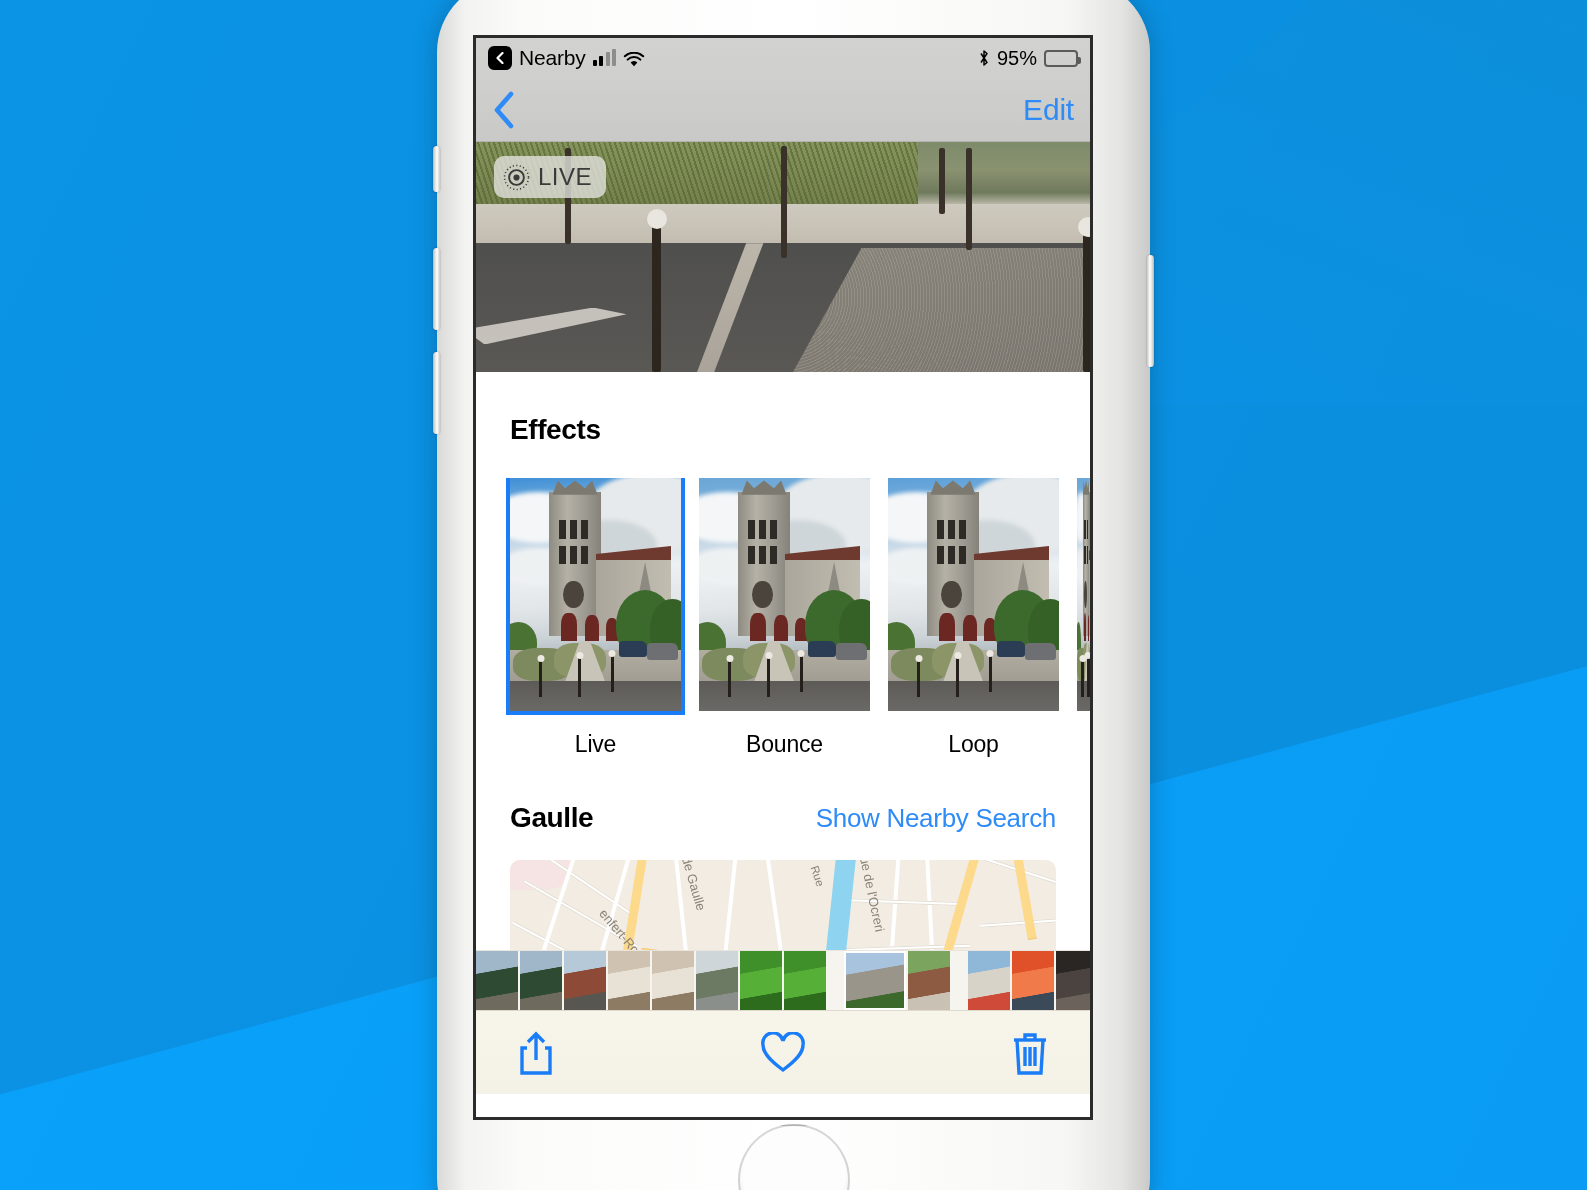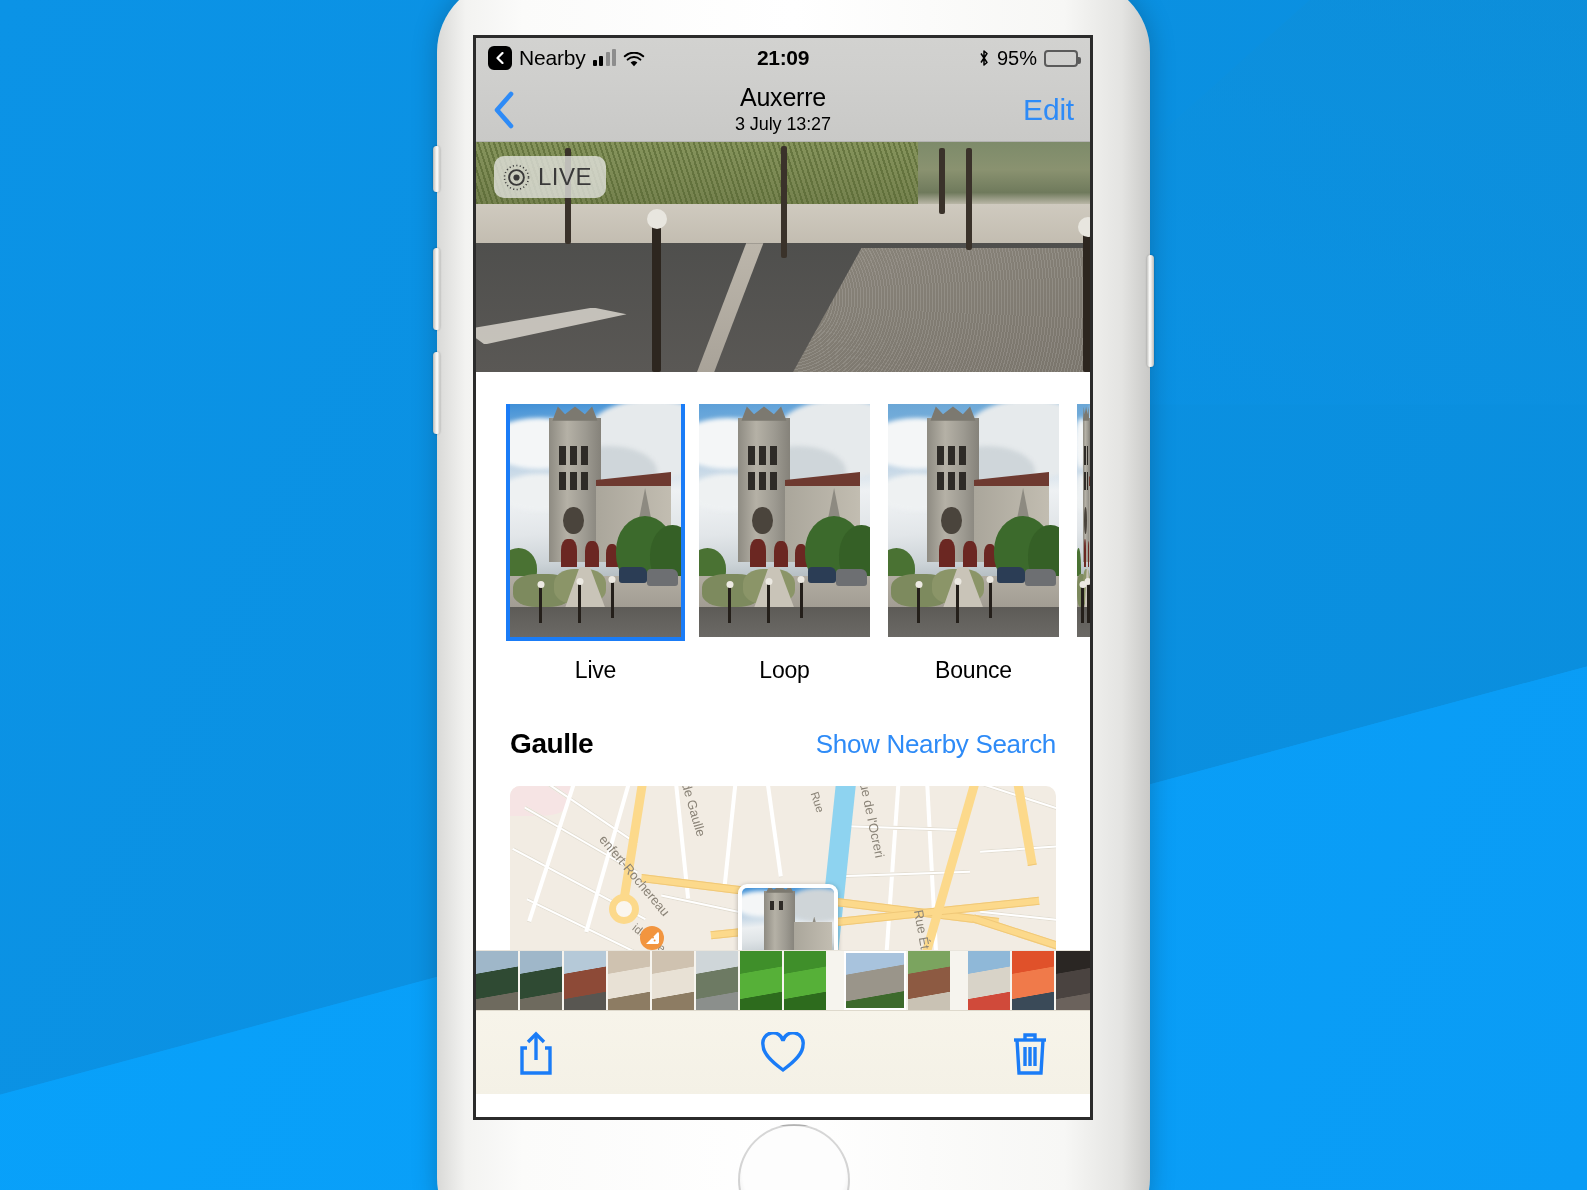--- a/index.html
+++ b/index.html
@@ -273,41 +273,36 @@
             <i></i>
           </span>
         <span class="wifi">
           <svg viewBox="0 0 22 16">
               <path d="M11 14.2 L7.6 10.4 a4.6 4.6 0 0 1 6.8 0 Z" fill="#000"></path>
               <path d="M4.6 7.6 a9.2 9.2 0 0 1 12.8 0" stroke="#000" stroke-width="2" fill="none" stroke-linecap="round"></path>
               <path d="M1.8 4.3 a13.4 13.4 0 0 1 18.4 0" stroke="#000" stroke-width="2" fill="none" stroke-linecap="round"></path>
             </svg>
         </span>
       </div>
-      <div class="sb-time">21:09</div>
       <div class="sb-right">
         <span class="bt">
           <svg viewBox="0 0 12 18">
               <path d="M3 4.5 L9 13.5 L6 16 V2 L9 4.5 L3 13.5" stroke="#000" stroke-width="1.5" fill="none" stroke-linejoin="round"></path>
             </svg>
         </span>
         <span class="sb-pct">95%</span>
         <span class="batt"><span class="fill" id="batt-fill" style="width: 37%;"></span></span>
       </div>
     </div>
 
     <div id="navbar">
       <div id="nav-back">
         <svg viewBox="0 0 24 38">
             <path d="M19 3 L5 19 L19 35" stroke="#2e8bf7" stroke-width="4.6" fill="none" stroke-linecap="round" stroke-linejoin="round"></path>
           </svg>
-      </div>
-      <div class="nav-center">
-        <div class="nav-title">Auxerre</div>
-        <div class="nav-sub">3 July  13:27</div>
       </div>
       <div id="nav-edit">Edit</div>
     </div>
 
     <div id="hero">
       <div class="hero-sky"></div>
       <div class="hero-grass"></div>
       <div class="hero-road-far"></div>
       <div class="hero-asphalt"></div>
       <div class="hero-gravel"></div>
@@ -326,20 +321,23 @@
             <circle cx="13.5" cy="13.5" r="7.4" fill="none" stroke="#3a3a3a" stroke-width="1.9"></circle>
             <circle cx="13.5" cy="13.5" r="3.1" fill="#3a3a3a"></circle>
           </svg>
         </span>
         <span class="lv-txt">LIVE</span>
       </div>
     </div>
 
     <div id="body">
 
+      <div class="section-pad" id="effects-head">
+        <h2 class="sec">Effects</h2>
+      </div>
 
       <div id="effects-row">
           <div class="fx-item">
             <div class="fx-thumb selected">
   <div class="cath">
     <div class="sky" style="background:linear-gradient(176deg,#3f8fd6 0%, #7fb4de 14%, #c3d6e6 26%, #eef1f3 40%, #e2e6e9 54%, #ccd3d7 66%, #b6bfc4 73%)"></div>
     <div class="cloud" style="left:-14%;top:6%;width:62%;height:22%;"></div>
     <div class="cloud" style="left:44%;top:-2%;width:78%;height:34%;background:#e6eaec;"></div>
     <div class="cloud" style="left:30%;top:18%;width:56%;height:22%;background:#cfd6da;"></div>
     <div class="cloud" style="left:-6%;top:30%;width:46%;height:16%;background:#eef1f2;"></div>
@@ -370,20 +368,59 @@
     <div class="minib" style="left:17%;top:78%;height:16%;"></div>
     <div class="minib" style="left:40%;top:77%;height:17%;"></div>
     <div class="minib" style="left:59%;top:76%;height:16%;"></div>
   </div>
             </div>
             <div class="fx-label">Live</div>
           </div>
           <div class="fx-item">
             <div class="fx-thumb">
   <div class="cath">
+    <div class="sky" style="background:linear-gradient(176deg,#6aa6d6 0%, #7fb4de 14%, #c3d6e6 26%, #eef1f3 40%, #e2e6e9 54%, #ccd3d7 66%, #b6bfc4 73%)"></div>
+    <div class="cloud" style="left:-14%;top:6%;width:62%;height:22%;"></div>
+    <div class="cloud" style="left:44%;top:-2%;width:78%;height:34%;background:#e6eaec;"></div>
+    <div class="cloud" style="left:30%;top:18%;width:56%;height:22%;background:#cfd6da;"></div>
+    <div class="cloud" style="left:-6%;top:30%;width:46%;height:16%;background:#eef1f2;"></div>
+    <div class="tower" style="left:23%;top:6%;width:30%;height:62%;"></div>
+    <div class="win" style="left:28.5%;top:18%;width:4%;height:8%;"></div>
+    <div class="win" style="left:35%;top:18%;width:4%;height:8%;"></div>
+    <div class="win" style="left:41.5%;top:18%;width:4%;height:8%;"></div>
+    <div class="win" style="left:28.5%;top:29%;width:4%;height:8%;"></div>
+    <div class="win" style="left:35%;top:29%;width:4%;height:8%;"></div>
+    <div class="win" style="left:41.5%;top:29%;width:4%;height:8%;"></div>
+    <div class="roof" style="left:50%;top:31%;width:44%;height:6%;"></div>
+    <div class="nave" style="left:50%;top:35%;width:44%;height:33%;"></div>
+    <div class="spire" style="left:75%;top:36%;width:8%;height:15%;"></div>
+    <div class="win" style="left:31%;top:44%;width:12%;height:12%;border-radius:50%;background:#4a443c;"></div>
+    <div class="portal" style="left:30%;top:58%;width:9%;height:12%;"></div>
+    <div class="portal" style="left:44%;top:59%;width:8%;height:11%;"></div>
+    <div class="portal" style="left:56%;top:60%;width:7%;height:10%;"></div>
+    <div class="tree" style="left:62%;top:48%;width:34%;height:30%;"></div>
+    <div class="tree" style="left:82%;top:52%;width:26%;height:26%;background:#356026;"></div>
+    <div class="tree" style="left:-6%;top:62%;width:22%;height:18%;background:#4a7233;"></div>
+    <div class="ground"></div>
+    <div class="bush" style="left:2%;top:73%;width:34%;height:14%;"></div>
+    <div class="bush" style="left:26%;top:71%;width:30%;height:15%;background:#8b9568;"></div>
+    <div class="path"></div>
+    <div class="road"></div>
+    <div class="car" style="left:64%;top:70%;width:16%;height:7%;"></div>
+    <div class="car" style="left:80%;top:71%;width:18%;height:7%;background:#6d6f72;"></div>
+    <div class="minib" style="left:17%;top:78%;height:16%;"></div>
+    <div class="minib" style="left:40%;top:77%;height:17%;"></div>
+    <div class="minib" style="left:59%;top:76%;height:16%;"></div>
+  </div>
+            </div>
+            <div class="fx-label">Bounce</div>
+          </div>
+          <div class="fx-item">
+            <div class="fx-thumb">
+  <div class="cath">
     <div class="sky" style="background:linear-gradient(176deg,#5c9fd8 0%, #7fb4de 14%, #c3d6e6 26%, #eef1f3 40%, #e2e6e9 54%, #ccd3d7 66%, #b6bfc4 73%)"></div>
     <div class="cloud" style="left:-14%;top:6%;width:62%;height:22%;"></div>
     <div class="cloud" style="left:44%;top:-2%;width:78%;height:34%;background:#e6eaec;"></div>
     <div class="cloud" style="left:30%;top:18%;width:56%;height:22%;background:#cfd6da;"></div>
     <div class="cloud" style="left:-6%;top:30%;width:46%;height:16%;background:#eef1f2;"></div>
     <div class="tower" style="left:23%;top:6%;width:30%;height:62%;"></div>
     <div class="win" style="left:28.5%;top:18%;width:4%;height:8%;"></div>
     <div class="win" style="left:35%;top:18%;width:4%;height:8%;"></div>
     <div class="win" style="left:41.5%;top:18%;width:4%;height:8%;"></div>
     <div class="win" style="left:28.5%;top:29%;width:4%;height:8%;"></div>
@@ -407,59 +444,20 @@
     <div class="car" style="left:64%;top:70%;width:16%;height:7%;"></div>
     <div class="car" style="left:80%;top:71%;width:18%;height:7%;background:#6d6f72;"></div>
     <div class="minib" style="left:17%;top:78%;height:16%;"></div>
     <div class="minib" style="left:40%;top:77%;height:17%;"></div>
     <div class="minib" style="left:59%;top:76%;height:16%;"></div>
   </div>
             </div>
             <div class="fx-label">Loop</div>
           </div>
           <div class="fx-item">
-            <div class="fx-thumb">
-  <div class="cath">
-    <div class="sky" style="background:linear-gradient(176deg,#6aa6d6 0%, #7fb4de 14%, #c3d6e6 26%, #eef1f3 40%, #e2e6e9 54%, #ccd3d7 66%, #b6bfc4 73%)"></div>
-    <div class="cloud" style="left:-14%;top:6%;width:62%;height:22%;"></div>
-    <div class="cloud" style="left:44%;top:-2%;width:78%;height:34%;background:#e6eaec;"></div>
-    <div class="cloud" style="left:30%;top:18%;width:56%;height:22%;background:#cfd6da;"></div>
-    <div class="cloud" style="left:-6%;top:30%;width:46%;height:16%;background:#eef1f2;"></div>
-    <div class="tower" style="left:23%;top:6%;width:30%;height:62%;"></div>
-    <div class="win" style="left:28.5%;top:18%;width:4%;height:8%;"></div>
-    <div class="win" style="left:35%;top:18%;width:4%;height:8%;"></div>
-    <div class="win" style="left:41.5%;top:18%;width:4%;height:8%;"></div>
-    <div class="win" style="left:28.5%;top:29%;width:4%;height:8%;"></div>
-    <div class="win" style="left:35%;top:29%;width:4%;height:8%;"></div>
-    <div class="win" style="left:41.5%;top:29%;width:4%;height:8%;"></div>
-    <div class="roof" style="left:50%;top:31%;width:44%;height:6%;"></div>
-    <div class="nave" style="left:50%;top:35%;width:44%;height:33%;"></div>
-    <div class="spire" style="left:75%;top:36%;width:8%;height:15%;"></div>
-    <div class="win" style="left:31%;top:44%;width:12%;height:12%;border-radius:50%;background:#4a443c;"></div>
-    <div class="portal" style="left:30%;top:58%;width:9%;height:12%;"></div>
-    <div class="portal" style="left:44%;top:59%;width:8%;height:11%;"></div>
-    <div class="portal" style="left:56%;top:60%;width:7%;height:10%;"></div>
-    <div class="tree" style="left:62%;top:48%;width:34%;height:30%;"></div>
-    <div class="tree" style="left:82%;top:52%;width:26%;height:26%;background:#356026;"></div>
-    <div class="tree" style="left:-6%;top:62%;width:22%;height:18%;background:#4a7233;"></div>
-    <div class="ground"></div>
-    <div class="bush" style="left:2%;top:73%;width:34%;height:14%;"></div>
-    <div class="bush" style="left:26%;top:71%;width:30%;height:15%;background:#8b9568;"></div>
-    <div class="path"></div>
-    <div class="road"></div>
-    <div class="car" style="left:64%;top:70%;width:16%;height:7%;"></div>
-    <div class="car" style="left:80%;top:71%;width:18%;height:7%;background:#6d6f72;"></div>
-    <div class="minib" style="left:17%;top:78%;height:16%;"></div>
-    <div class="minib" style="left:40%;top:77%;height:17%;"></div>
-    <div class="minib" style="left:59%;top:76%;height:16%;"></div>
-  </div>
-            </div>
-            <div class="fx-label">Bounce</div>
-          </div>
-          <div class="fx-item">
             <div class="fx-thumb partial">
   <div class="cath">
     <div class="sky" style="background:linear-gradient(176deg,#6aa6d6 0%, #7fb4de 14%, #c3d6e6 26%, #eef1f3 40%, #e2e6e9 54%, #ccd3d7 66%, #b6bfc4 73%)"></div>
     <div class="cloud" style="left:-14%;top:6%;width:62%;height:22%;"></div>
     <div class="cloud" style="left:44%;top:-2%;width:78%;height:34%;background:#e6eaec;"></div>
     <div class="cloud" style="left:30%;top:18%;width:56%;height:22%;background:#cfd6da;"></div>
     <div class="cloud" style="left:-6%;top:30%;width:46%;height:16%;background:#eef1f2;"></div>
     <div class="tower" style="left:23%;top:6%;width:30%;height:62%;"></div>
     <div class="win" style="left:28.5%;top:18%;width:4%;height:8%;"></div>
     <div class="win" style="left:35%;top:18%;width:4%;height:8%;"></div>

